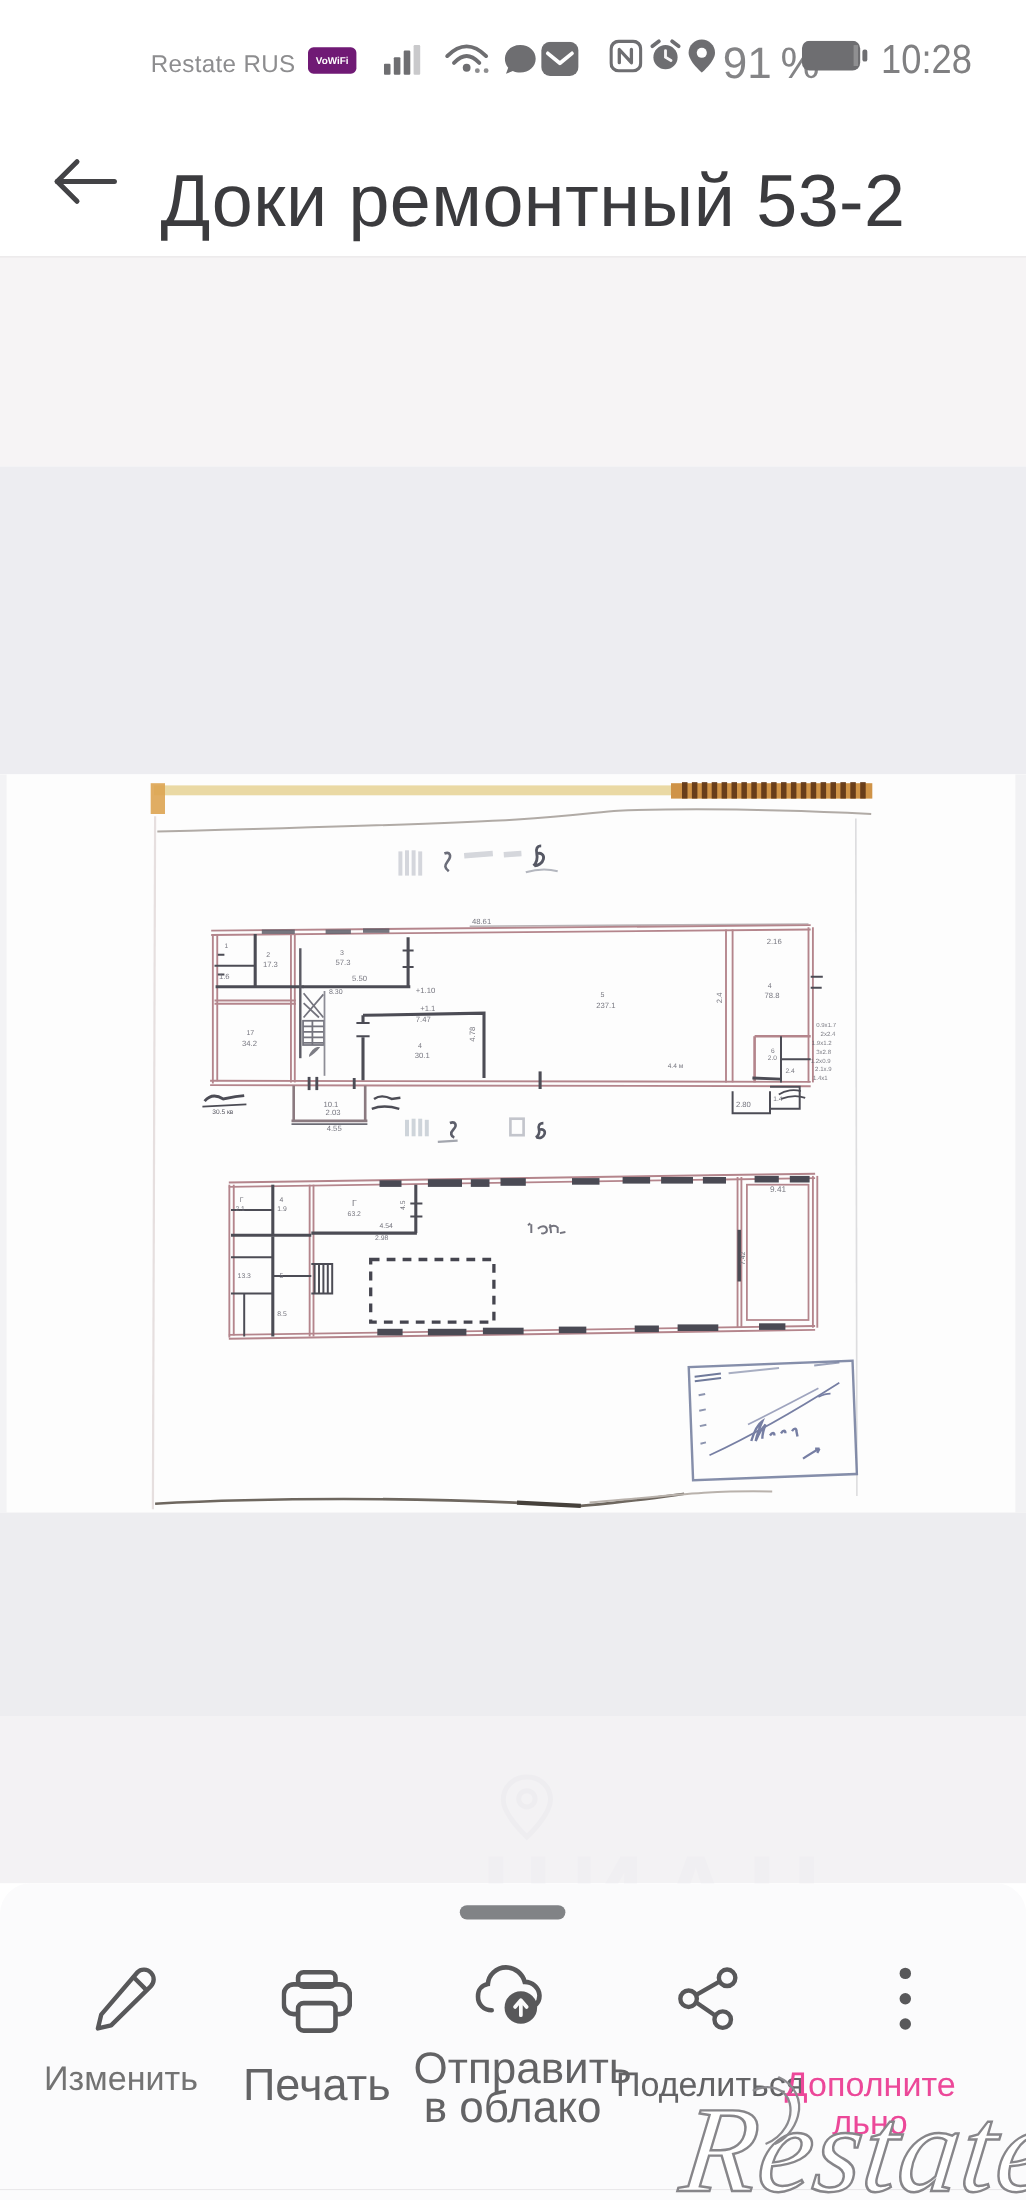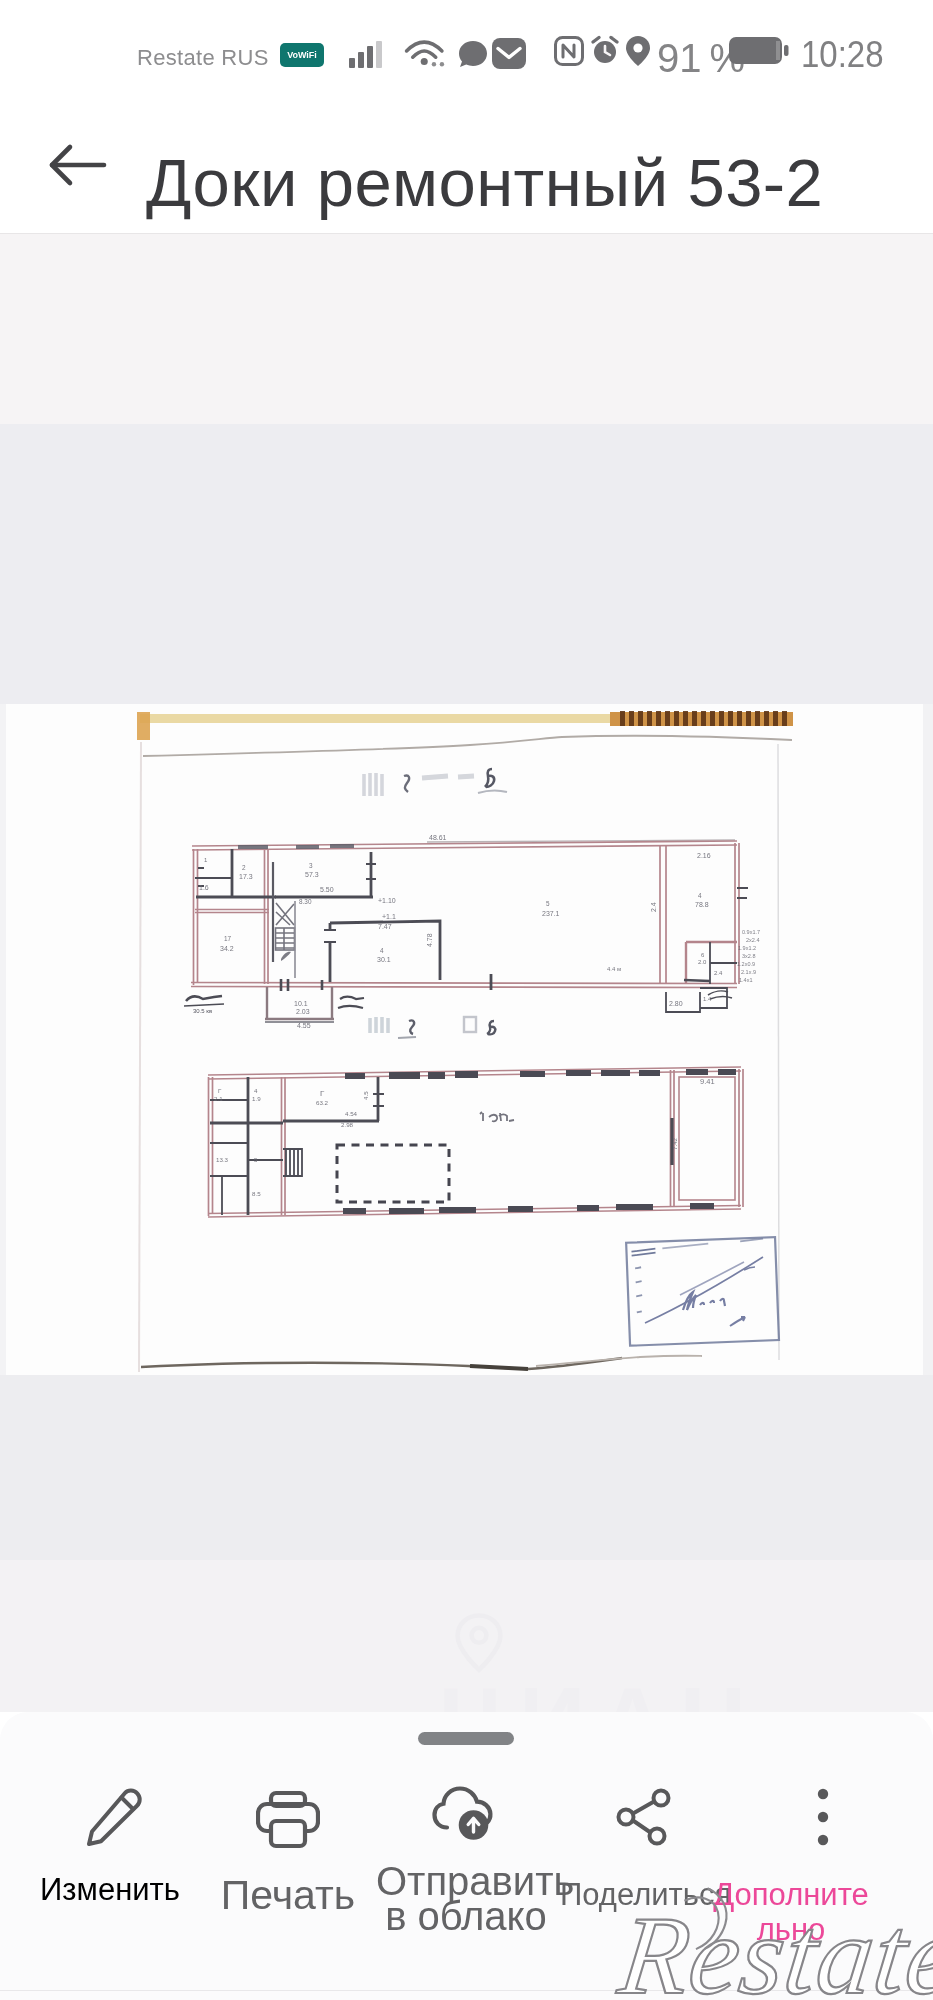--- a/index.html
+++ b/index.html
@@ -6,21 +6,21 @@
   body{width:933px;height:2000px;position:relative;background:#ffffff;
        font-family:"Liberation Sans",sans-serif;overflow:hidden;}
   .abs{position:absolute;}
 </style>
 </head>
 <body>
 
 <div class="abs" id="statusbar" style="top:0;left:0;width:933px;height:100px;">
   <div class="abs" style="left:137px;top:45px;font-size:22px;color:#8d8d8f;letter-spacing:0.3px;">Restate RUS</div>
 
-  <div class="abs" style="left:280px;top:43px;width:44px;height:24px;background:#0f766e;border-radius:5px;color:#fff;font-size:9px;font-weight:bold;text-align:center;line-height:24px;">VoWiFi</div>
+  <div class="abs" style="left:280px;top:43px;width:44px;height:24px;background:#701a75;border-radius:5px;color:#fff;font-size:9px;font-weight:bold;text-align:center;line-height:24px;">VoWiFi</div>
 
   <svg class="abs" style="left:349px;top:40px;" width="44" height="30" viewBox="0 0 44 30">
     <rect x="0" y="18" width="6" height="10" rx="1" fill="#6e6e71"></rect>
     <rect x="9" y="12" width="6" height="16" rx="1" fill="#6e6e71"></rect>
     <rect x="18" y="6" width="6" height="22" rx="1" fill="#6e6e71"></rect>
     <rect x="27" y="1" width="6" height="27" rx="1" fill="#c9c9cb"></rect>
   </svg>
 
   <svg class="abs" style="left:403px;top:39px;" width="46" height="31" viewBox="0 0 52 34">
     <g fill="none" stroke="#6e6e71" stroke-width="4" stroke-linecap="round">
@@ -400,21 +400,21 @@
   </g>
 </svg>
 <svg class="abs" style="left:814px;top:1787px;" width="18" height="62" viewBox="0 0 18 62">
   <g fill="#58585a">
     <circle cx="9" cy="7" r="5.2"></circle>
     <circle cx="9" cy="30" r="5.2"></circle>
     <circle cx="9" cy="53" r="5.2"></circle>
   </g>
 </svg>
 
-<div class="abs" style="top:1872px;left:0px;width:220px;text-align:center;font-size:31px;color:#000000;">Изменить</div>
+<div class="abs" style="top:1872px;left:0px;width:220px;text-align:center;font-size:31px;color:#737373;">Изменить</div>
 <div class="abs" style="top:1872px;left:198px;width:180px;text-align:center;font-size:41px;color:#636365;">Печать</div>
 <div class="abs" style="top:1864px;left:376px;width:180px;text-align:center;font-size:40px;color:#636365;line-height:35px;">Отправить<br>в облако</div>
 <div class="abs" style="top:1877px;left:560px;width:170px;text-align:center;font-size:31px;color:#636365;">Поделиться</div>
 <div class="abs" style="top:1877px;left:711px;width:160px;text-align:center;font-size:31px;color:#ec4899;line-height:35px;">Дополните<br>льно</div>
 
 <div class="abs" style="top:1990px;left:0;width:933px;height:1px;background:#e9e8ea;"></div>
 
 <div class="abs" style="top:1891px;left:613px;width:420px;font-family:'Liberation Serif',serif;font-style:italic;font-size:112px;color:#ffffff;-webkit-text-stroke:2.2px #87868a;letter-spacing:1px;transform:skewX(-7deg);transform-origin:left bottom;">Restate</div>
 <svg class="abs" style="top:1884px;left:660px;" width="95" height="84" viewBox="0 0 90 80">
   <g fill="none" stroke="#8b8a8e" stroke-width="2">

